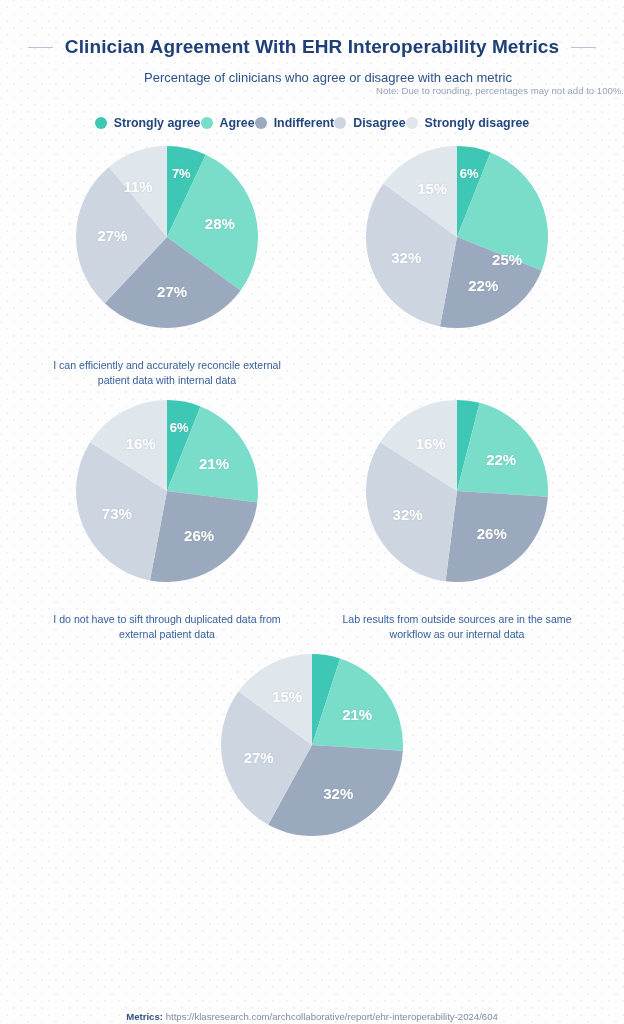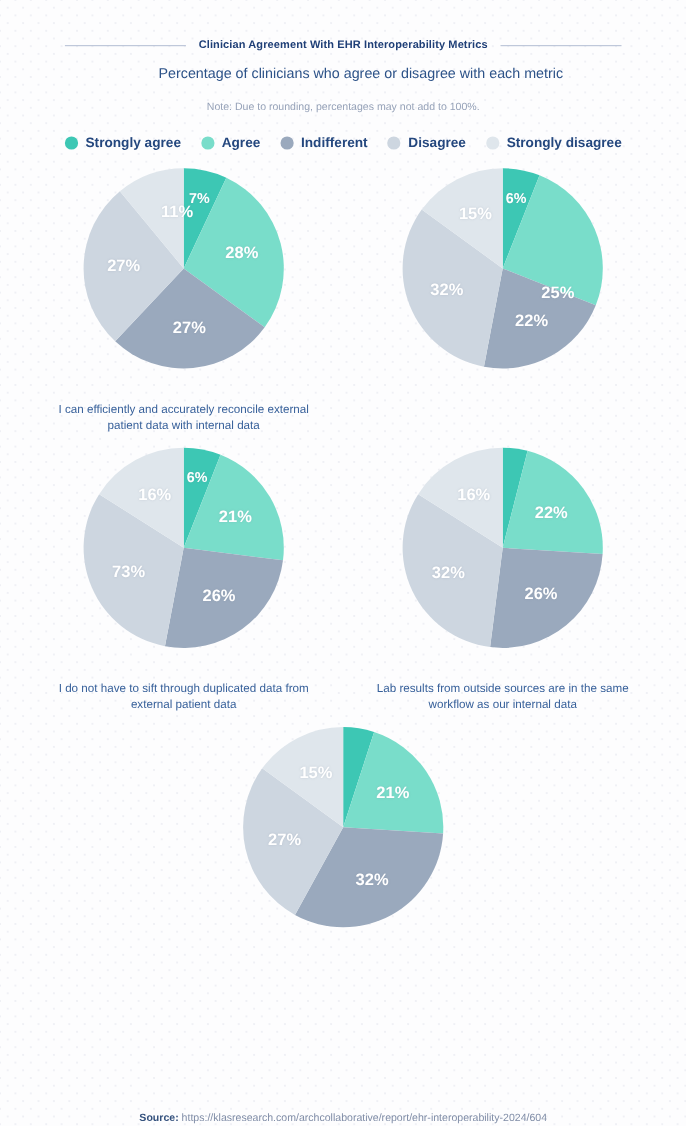--- a/index.html
+++ b/index.html
@@ -17,36 +17,36 @@
   }
   .page { position:relative; width:624px; height:1024px; }
 
   
   .title-row {
     display:flex; align-items:center; justify-content:center;
     gap:12px; padding:0 28px; margin-top:36px;
   }
   .rule { flex:1 1 auto; height:1px; background:#b9c3d6; max-width:110px; }
   .title {
-    font-size:10px; font-weight:bold; color:#1f3f77;
+    font-size:19px; font-weight:bold; color:#1f3f77;
     letter-spacing:0.1px; white-space:nowrap;
   }
   .subtitle {
     text-align:center; margin-top:12px;
     font-size:13px; color:#2c5288; font-weight:normal;padding-left:32px;
   }
   .note {
-    text-align:center; margin-top:18px;
+    text-align:right; 
     font-size:9.6px; color:#96a2b8;
   }
 
   
   .legend {
     display:flex; align-items:center; justify-content:center;
-    gap:18px; margin-top:20px; padding:0 14px;
+    gap:0; margin-top:20px; padding:0 14px;
   }
   .legend-item { display:flex; align-items:center; gap:7px; }
   .legend-dot { width:12px; height:12px; border-radius:50%; flex:none; }
   .legend-label { font-size:12.4px; color:#24477e; font-weight:bold; white-space:nowrap; }
 
   
   .row { display:flex; justify-content:center; }
   .row-1 { margin-top:14px; }
   .row-2 { margin-top:10px; }
   .row-3 { margin-top:10px; }
@@ -117,21 +117,21 @@
             <path d="M 93 93 L 93.00 2.00 A 91 91 0 0 1 131.75 10.66 Z" fill="#3dc7b4"></path>
             <path d="M 93 93 L 131.75 10.66 A 91 91 0 0 1 166.62 146.49 Z" fill="#79ddca"></path>
             <path d="M 93 93 L 166.62 146.49 A 91 91 0 0 1 30.71 159.34 Z" fill="#9aa9bd"></path>
             <path d="M 93 93 L 30.71 159.34 A 91 91 0 0 1 34.99 22.88 Z" fill="#cdd6e0"></path>
             <path d="M 93 93 L 34.99 22.88 A 91 91 0 0 1 93.00 2.00 Z" fill="#dfe6ec"></path>
           </svg>
           <div class="slice-label" style="left: 107.293px; top: 29.0579px; font-size: 13px;">7%</div>
           <div class="slice-label" style="left: 145.885px; top: 79.4215px;">28%</div>
           <div class="slice-label" style="left: 98.1383px; top: 147.358px;">27%</div>
           <div class="slice-label" style="left: 38.4269px; top: 91.285px;">27%</div>
-          <div class="slice-label" style="left: 87px; top: 41.6279px;">11%</div>
+          <div class="slice-label" style="left: 64px; top: 41.6279px;">11%</div>
         </div>
       <div class="caption">I can efficiently and accurately reconcile external patient data with internal data</div>
     </div>
     <div class="cell">
       <div class="pie-wrap">
           <svg viewBox="0 0 186 186">
             <path d="M 93 93 L 93.00 2.00 A 91 91 0 0 1 126.50 8.39 Z" fill="#3dc7b4"></path>
             <path d="M 93 93 L 126.50 8.39 A 91 91 0 0 1 177.61 126.50 Z" fill="#79ddca"></path>
             <path d="M 93 93 L 177.61 126.50 A 91 91 0 0 1 75.95 182.39 Z" fill="#9aa9bd"></path>
             <path d="M 93 93 L 75.95 182.39 A 91 91 0 0 1 19.38 39.51 Z" fill="#cdd6e0"></path>
@@ -194,17 +194,17 @@
           </svg>
           <div class="slice-label" style="left: 138.159px; top: 62.3102px;">21%</div>
           <div class="slice-label" style="left: 119.304px; top: 140.846px;">32%</div>
           <div class="slice-label" style="left: 39.7149px; top: 104.911px;">27%</div>
           <div class="slice-label" style="left: 68.2121px; top: 44.351px;">15%</div>
         </div>
     </div>
   </div>
 
   <div class="source">
-    <b>Source:</b>
+    <b>Metrics:</b>
     <span class="url">https://klasresearch.com/archcollaborative/report/ehr-interoperability-2024/604</span>
   </div>
 
 </div>
 
 </body></html>

